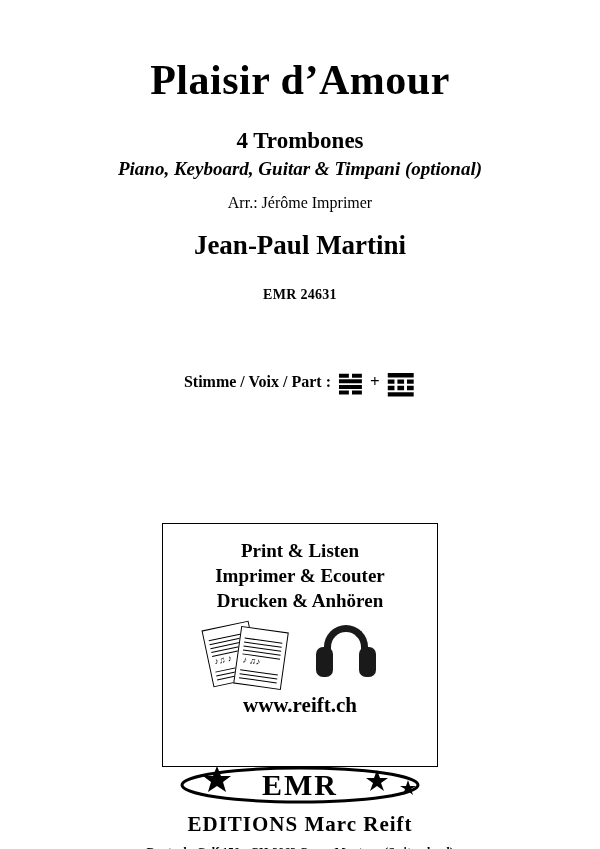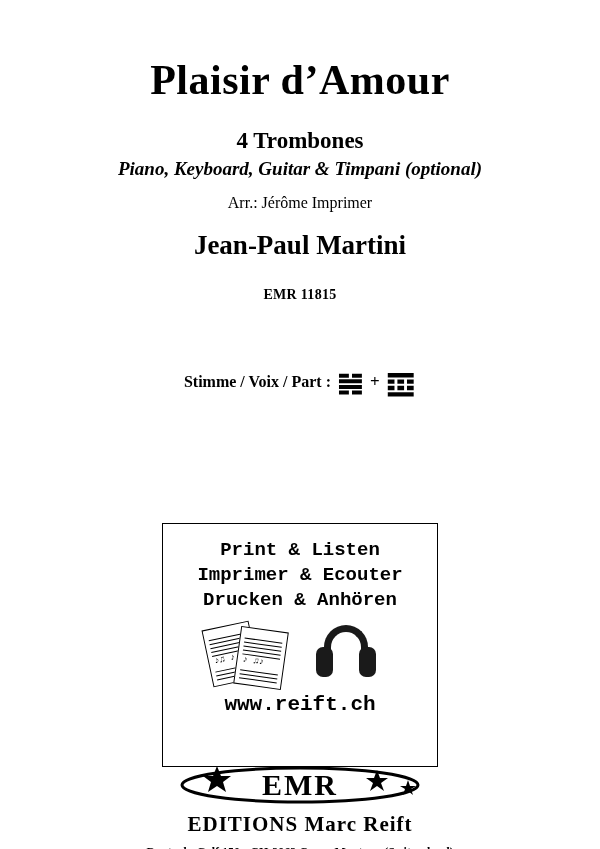--- a/index.html
+++ b/index.html
@@ -98,21 +98,20 @@
   
   .promo {
     position: absolute;
     left: 162px;
     top: 465px;
     width: 276px;
     height: 244px;
     border: 1px solid #000000;
     box-sizing: border-box;
     text-align: center;
-    font-family: Liberation Mono, monospace;
   }
   .promo-line {
     font-size: 19px;
     font-weight: bold;
     line-height: 1.32;
   }
   .promo-line.first {
     margin-top: 14px;
   }
   .promo-art {
@@ -226,21 +225,21 @@
   <div class="title">Plaisir d’Amour</div>
 
   <div class="instrumentation">4 Trombones</div>
 
   <div class="optional">Piano, Keyboard, Guitar &amp; Timpani (optional)</div>
 
   <div class="arranger">Arr.: Jérôme Imprimer</div>
 
   <div class="composer">Jean-Paul Martini</div>
 
-  <div class="catalog">EMR 11815</div>
+  <div class="catalog">EMR 24631</div>
 
   <div class="partline">
     <span class="label">Stimme / Voix / Part :</span>
     <span class="clef-bass">𝌢</span>
     <span class="plus">+</span>
     <span class="clef-treble">𝌞</span>
   </div>
 
   <div class="promo">
     <div class="promo-line first">Print &amp; Listen</div>

